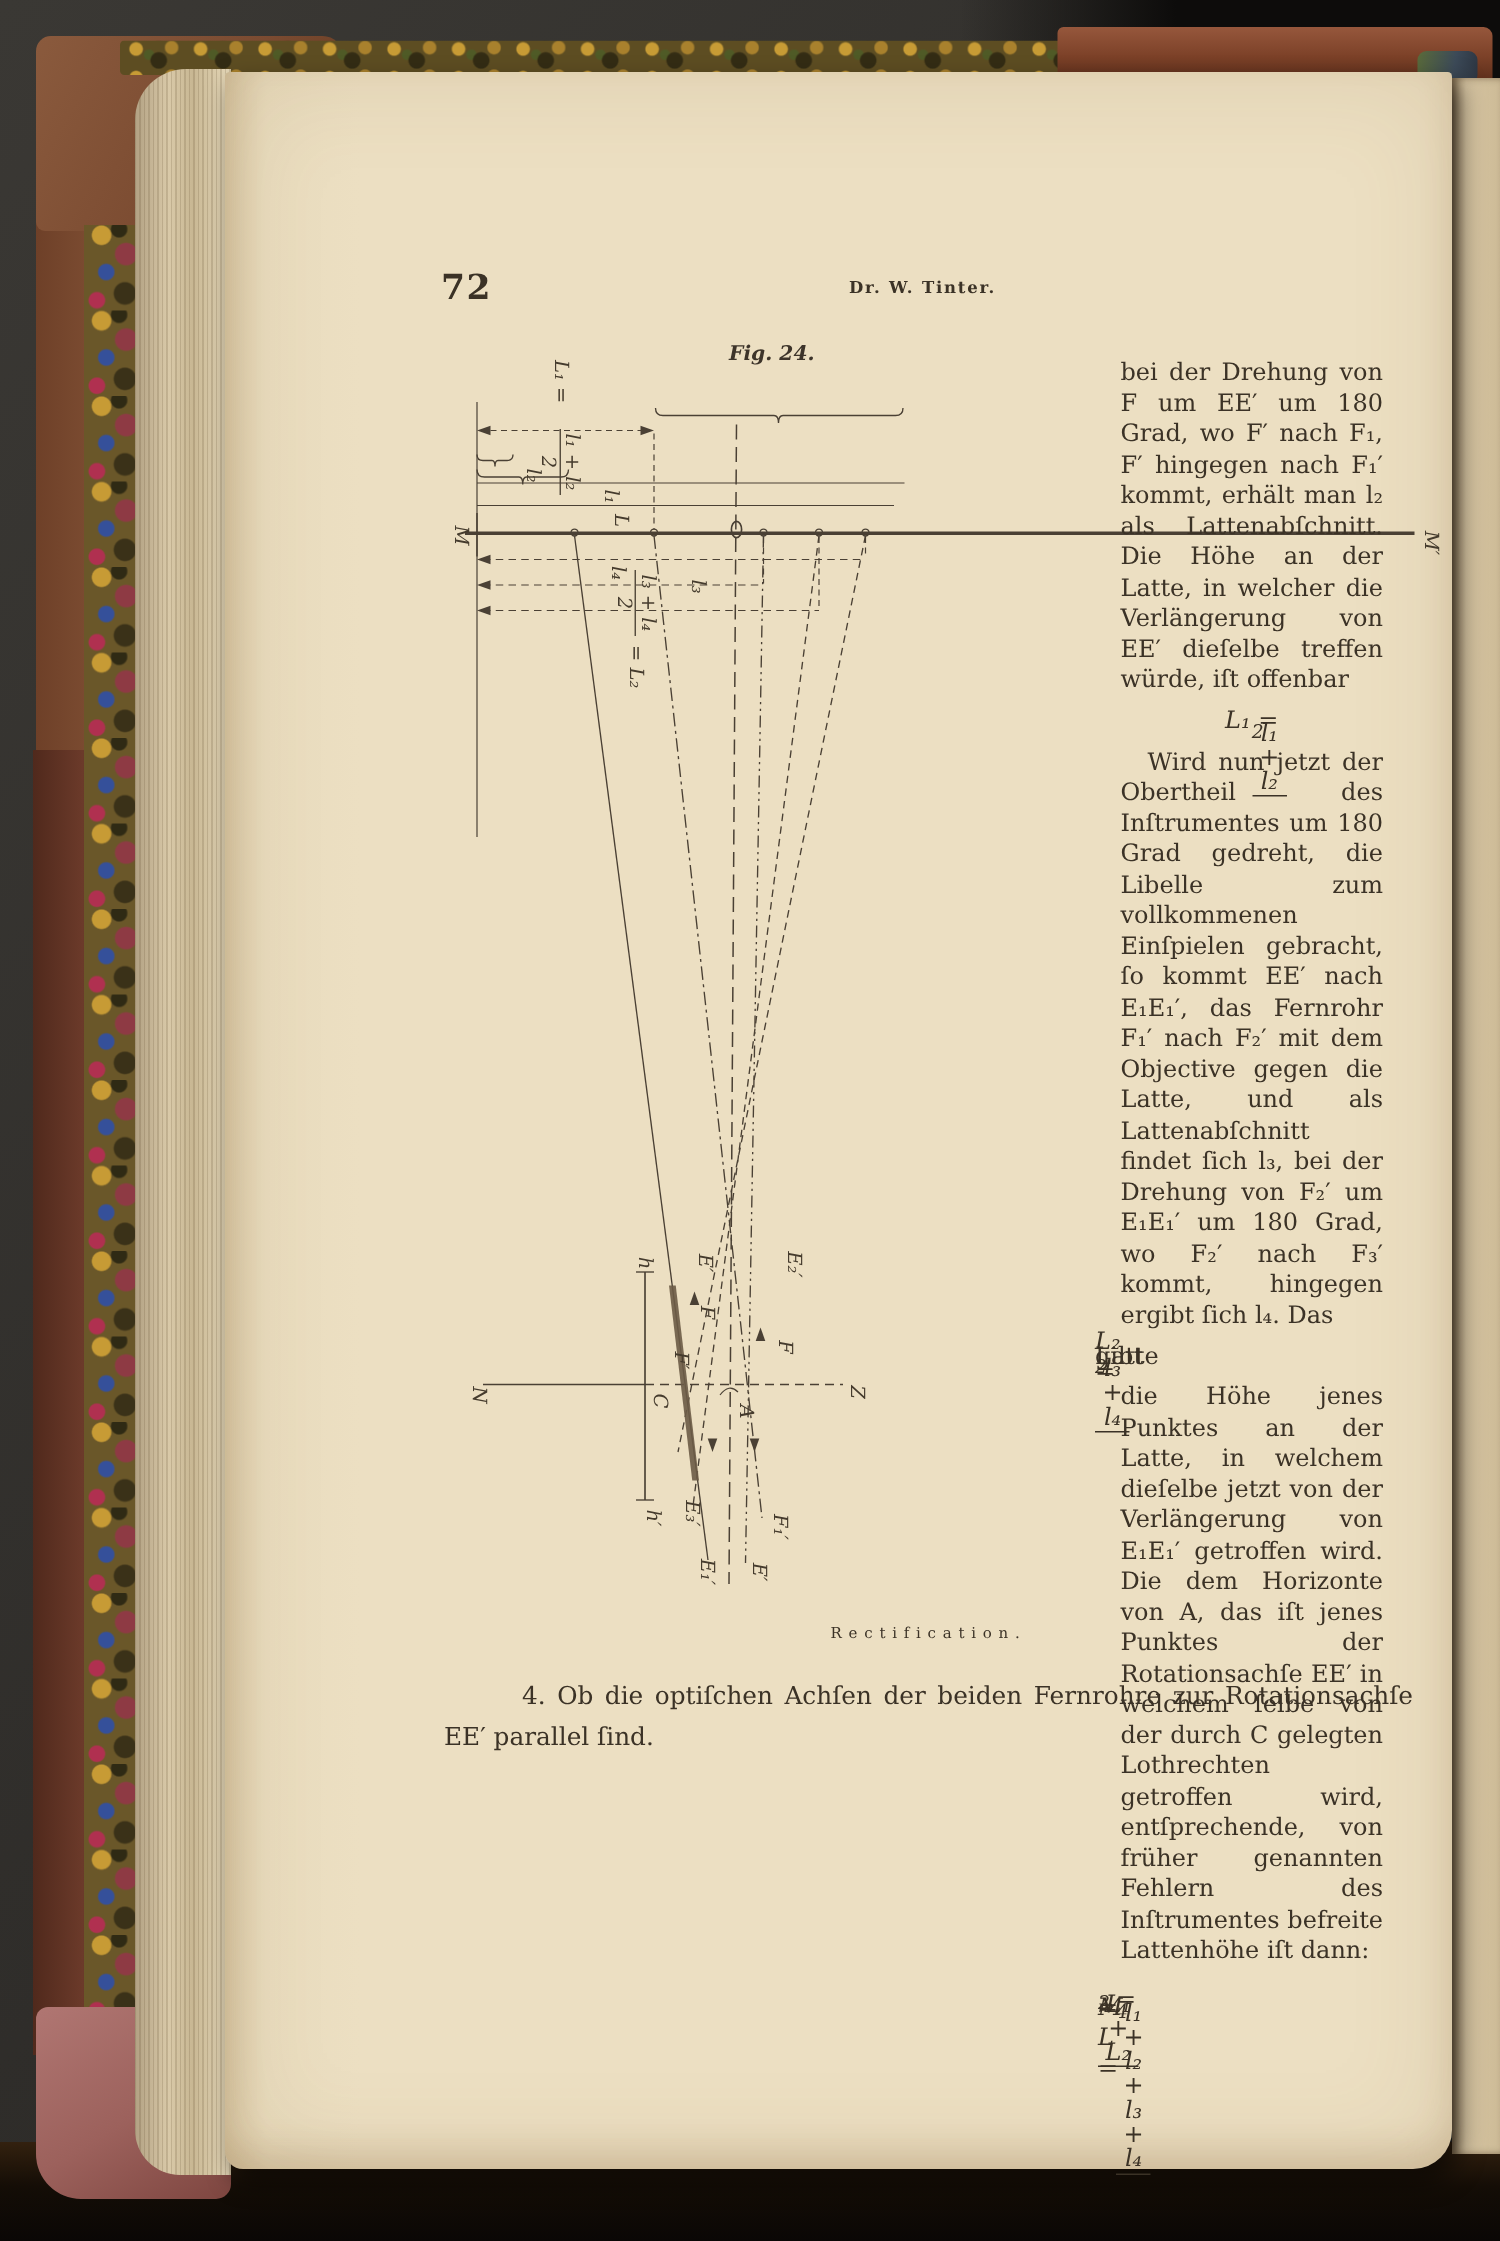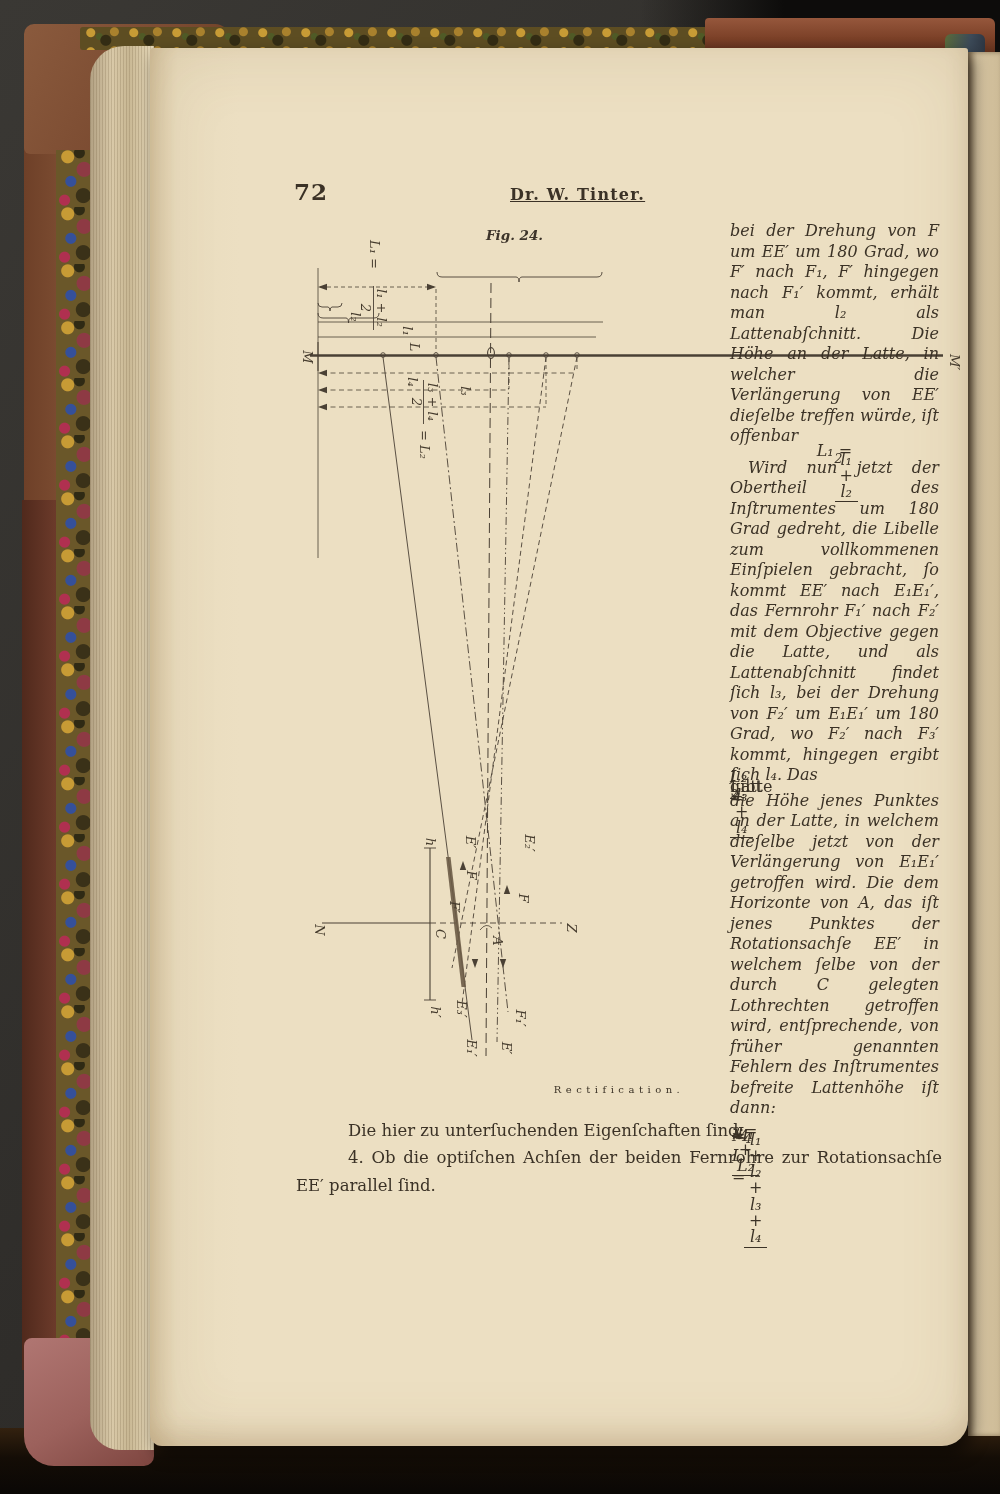--- a/index.html
+++ b/index.html
@@ -40,25 +40,25 @@
     background:linear-gradient(to right,#b9a582,#d7c5a2 30%,#cdbb97);box-shadow:inset 3px 0 5px rgba(60,40,20,.5);}
   
   #page{left:150px;top:48px;width:818px;height:1398px;background:#ecdfc2;
     background-image:linear-gradient(to right,#ddcdab 0,#e9dcbe 28px,#ecdfc2 90px),
       radial-gradient(ellipse at 55% 40%,rgba(255,250,235,.35),rgba(0,0,0,0) 70%);
     border-radius:3px 3px 26px 12px;
     box-shadow:inset 0 0 70px rgba(130,95,40,.14), inset 0 -12px 22px rgba(120,85,40,.18), 5px 8px 16px rgba(0,0,0,.55);}
   #page *{position:absolute;}
   .ink{color:#3b3226;}
   #page-number{left:144px;top:130px;font-size:23px;font-weight:bold;letter-spacing:1px;}
-  #running-head{left:360px;top:137px;width:210px;text-align:left;font-size:16px;font-weight:bold;letter-spacing:1.2px;text-decoration:underline;}
+  #running-head{left:360px;top:137px;width:210px;text-align:center;font-size:11px;font-weight:bold;letter-spacing:1.2px;}
   
   #column{left:580px;top:173px;width:209px;font-size:16px;line-height:20.5px;text-align:justify;}
   #column > *{position:static;}
-  #column p{margin:0;font-style:italic;}
+  #column p{margin:17px;}
   #column .ind{text-indent:18px;}
   .frac{display:inline-block;vertical-align:middle;text-align:center;line-height:1.02;font-style:italic;}
   .frac .num{display:block;padding:0 5px 1px;border-bottom:1.3px solid #3b3226;}
   .frac .den{display:block;font-size:12.5px;padding-top:1px;}
   .fline{display:flex;align-items:center;margin:5px 0 6px;}
   #formula-1{justify-content:center;gap:8px;font-style:italic;}
   #formula-2{justify-content:space-between;margin:2px 0 3px;}
   #formula-2 .mid{font-style:italic;display:flex;align-items:center;gap:7px;}
   #formula-3-row1{gap:16px;padding-left:2px;font-style:italic;margin-top:7px;}
   #formula-3-row2{gap:12px;padding-left:14px;font-style:italic;}
@@ -230,17 +230,16 @@
       <span>=</span>
       <span class="frac">
           <span class="num">l₁ + l₂ + l₃ + l₄</span>
           <span class="den">4</span>
         </span>
     </div>
   </div>
 
   <div class="ink" id="section">
     <h3>Rectification.</h3>
-    <p>Die hier zu unterſuchenden Eigenſchaften ſind:</p>
     <p>4. Ob die optiſchen Achſen der beiden Fernrohre zur Rotationsachſe EE′ parallel ſind.</p>
   </div>
 
 </div>
 
 </body></html>

